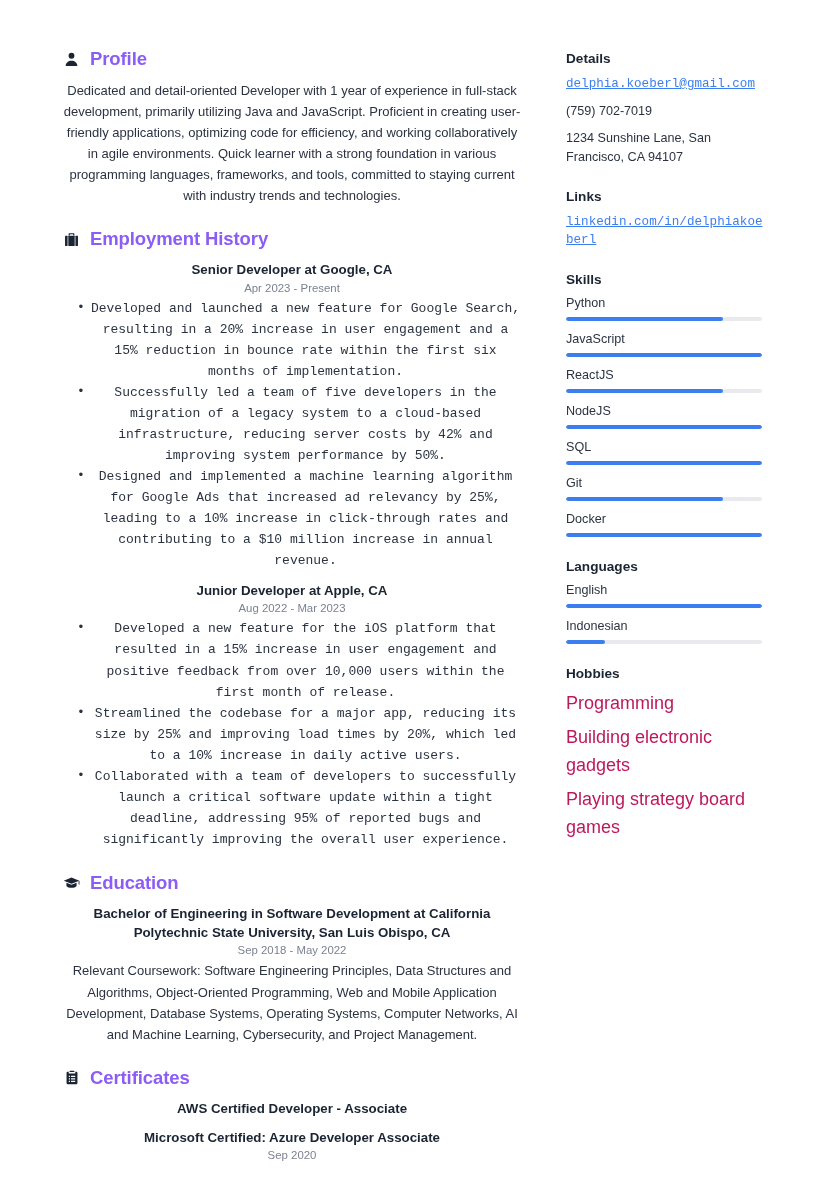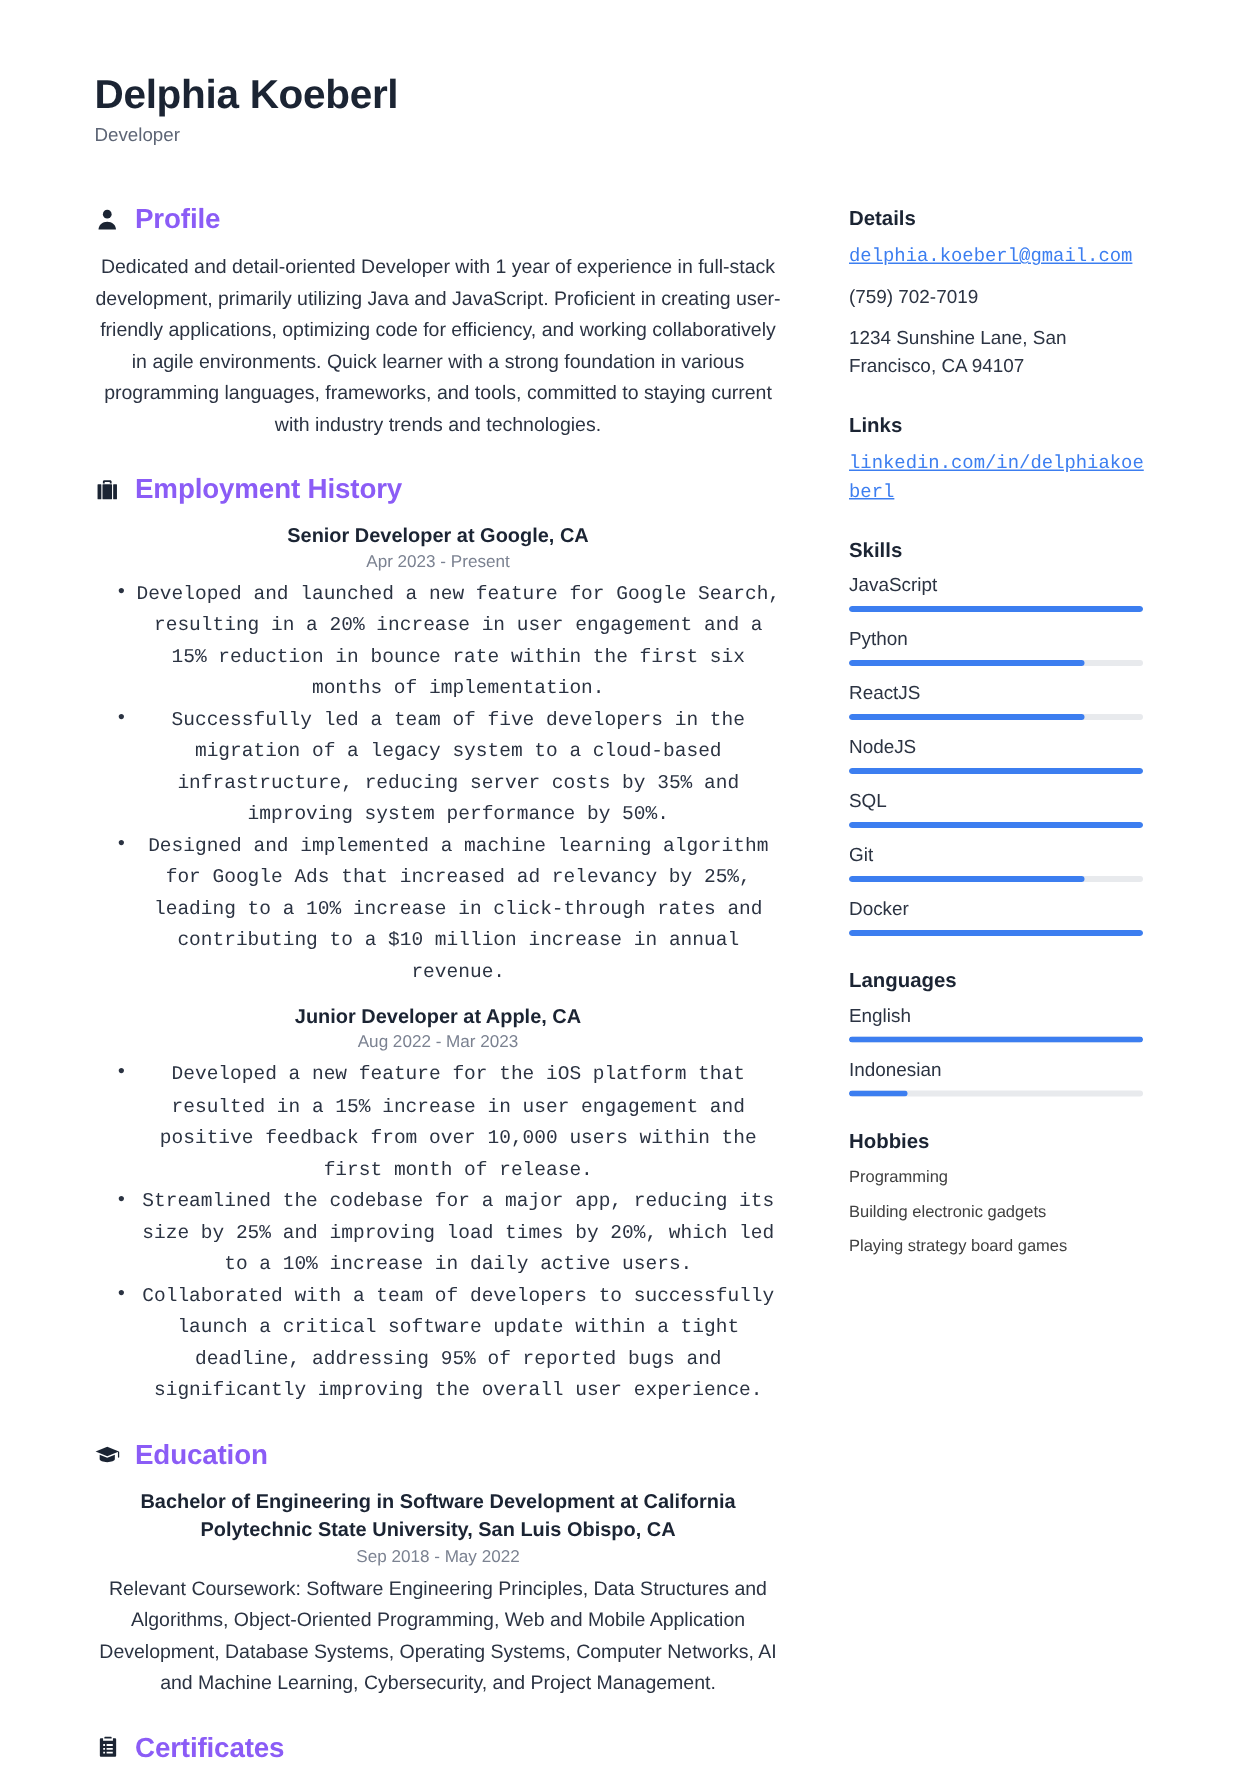--- a/index.html
+++ b/index.html
@@ -138,23 +138,23 @@
     font-size: 12.6px;
     line-height: 1.5;
     color: #3c7ef0;
     text-decoration: underline;
     display: block;
     margin-bottom: 8px;
     word-break: break-word;
     font-family: Liberation Mono, monospace;
   }
   .hobby {
-    font-size: 11px;
+    font-size: 18px;
     line-height: 1.55;
-    color: #404040;
+    color: #be185d;
     margin-bottom: 6px;
   }
 
   
   .skill { margin-bottom: 11px; }
   .skill-name {
     font-size: 12.6px;
     color: #2b3342;
     margin-bottom: 7px;
   }
@@ -171,24 +171,20 @@
     left: 0; top: 0; bottom: 0;
     background: #3c7ef0;
     border-radius: 2px;
   }
 </style>
 </head>
 <body>
 
 <div class="page">
 
-  <div class="header">
-    <div class="full-name">Delphia Koeberl</div>
-    <div class="job-title">Developer</div>
-  </div>
 
   <div class="body-cols">
 
     <div class="col-main">
 
       <div class="section">
         <div class="section-head">
           <span class="section-icon">
             <svg width="15" height="15" viewBox="0 0 16 16" fill="currentColor">
               <circle cx="8" cy="4" r="3.1"></circle>
@@ -214,21 +210,21 @@
           </span>
           <span class="section-title">Employment History</span>
         </div>
         <div class="section-body indent">
 
           <div class="entry">
             <div class="entry-title">Senior Developer at Google, CA</div>
             <div class="entry-date">Apr 2023 - Present</div>
             <ul class="bullets">
               <li>Developed and launched a new feature for Google Search, resulting in a 20% increase in user engagement and a 15% reduction in bounce rate within the first six months of implementation.</li>
-              <li>Successfully led a team of five developers in the migration of a legacy system to a cloud-based infrastructure, reducing server costs by 35% and improving system performance by 50%.</li>
+              <li>Successfully led a team of five developers in the migration of a legacy system to a cloud-based infrastructure, reducing server costs by 42% and improving system performance by 50%.</li>
               <li>Designed and implemented a machine learning algorithm for Google Ads that increased ad relevancy by 25%, leading to a 10% increase in click-through rates and contributing to a $10 million increase in annual revenue.</li>
             </ul>
           </div>
 
           <div class="entry">
             <div class="entry-title">Junior Developer at Apple, CA</div>
             <div class="entry-date">Aug 2022 - Mar 2023</div>
             <ul class="bullets">
               <li>Developed a new feature for the iOS platform that resulted in a 15% increase in user engagement and positive feedback from over 10,000 users within the first month of release.</li>
               <li>Streamlined the codebase for a major app, reducing its size by 25% and improving load times by 20%, which led to a 10% increase in daily active users.</li>
@@ -293,29 +289,29 @@
 
       <div class="side-block">
         <div class="side-title">Links</div>
         <a class="side-link" href="#">linkedin.com/in/delphiakoeberl</a>
       </div>
 
       <div class="side-block">
         <div class="side-title">Skills</div>
 
         <div class="skill">
+          <div class="skill-name">Python</div>
+          <div class="bar-track">
+            <div class="bar-fill" style="width: 80%;"></div>
+          </div>
+        </div>
+        <div class="skill">
           <div class="skill-name">JavaScript</div>
           <div class="bar-track">
             <div class="bar-fill" style="width: 100%;"></div>
-          </div>
-        </div>
-        <div class="skill">
-          <div class="skill-name">Python</div>
-          <div class="bar-track">
-            <div class="bar-fill" style="width: 80%;"></div>
           </div>
         </div>
         <div class="skill">
           <div class="skill-name">ReactJS</div>
           <div class="bar-track">
             <div class="bar-fill" style="width: 80%;"></div>
           </div>
         </div>
         <div class="skill">
           <div class="skill-name">NodeJS</div>

